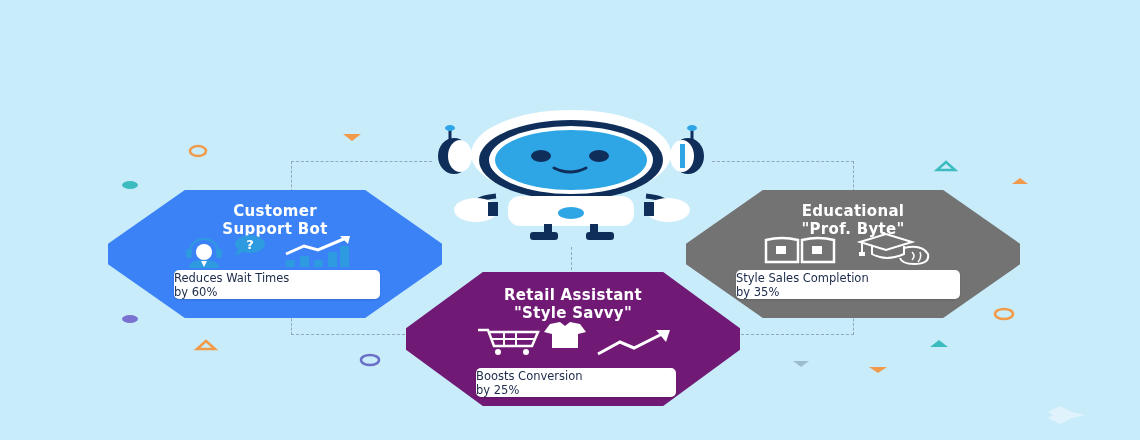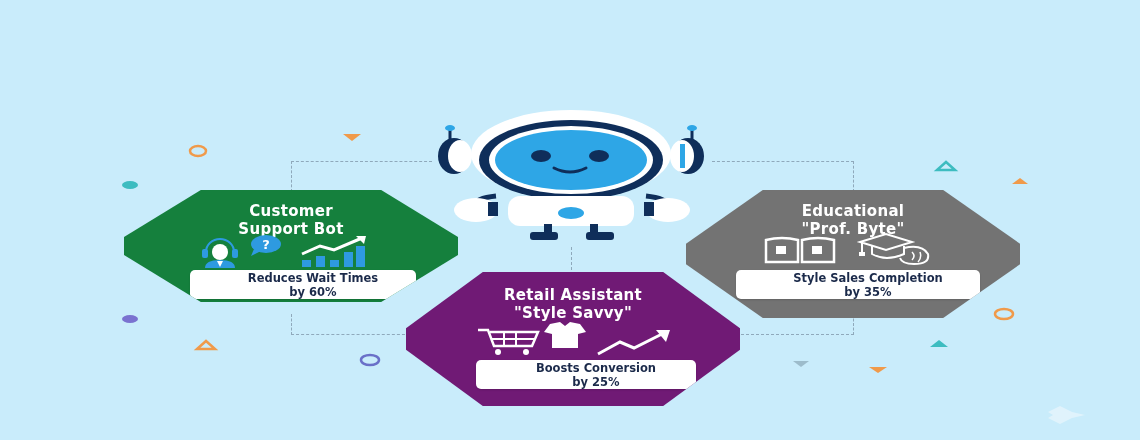--- a/index.html
+++ b/index.html
@@ -12,24 +12,24 @@
   .connector { position:absolute; border-color:#8fa9bb; border-style:dashed; border-width:0; }
   .hex {
     position:absolute;
     clip-path: polygon(23% 0%, 77% 0%, 100% 42%, 100% 58%, 77% 100%, 23% 100%, 0% 58%, 0% 42%);
   }
   .card-title {
     position:absolute; left:0; right:0; text-align:center; color:#fff;
     font-weight:bold; font-size:15px; line-height:18px; letter-spacing:0.3px;
   }
   .stat-box {
-    position:absolute; background:#fff; border-radius:5px; text-align:center;
-    color:#1b2a4a; font-weight:bold; font-size:11.5px; line-height:14px;
+    position:absolute; background:#fff; border-radius:5px; 
+    color:#1b2a4a; font-weight:normal; font-size:11.5px; line-height:14px;
     box-shadow:0 1px 2px rgba(0,0,0,0.15);
-    display:flex; flex-direction:column; justify-content:center;padding-left:20px;
+    display:flex; flex-direction:column; justify-content:center;
   }
   .icons { position:absolute; display:flex; align-items:flex-end; }
   .deco { position:absolute; }
 </style>
 </head>
 <body>
 
 <div class="connector" style="left:291px;top:161px;width:140px;height:30px;border-top-width:1.5px;border-left-width:1.5px;"></div>
 <div class="connector" style="left:712px;top:161px;width:141px;height:30px;border-top-width:1.5px;border-right-width:1.5px;"></div>
 <div class="connector" style="left:291px;top:314px;width:118px;height:20px;border-bottom-width:1.5px;border-left-width:1.5px;"></div>
@@ -45,21 +45,21 @@
   <ellipse cx="370" cy="360" rx="9" ry="5" fill="none" stroke="#6a70c8" stroke-width="2.5"></ellipse>
   <polygon points="937,170 955,170 946,162" fill="none" stroke="#3dbcc0" stroke-width="2.5"></polygon>
   <polygon points="1012,184 1028,184 1020,178" fill="#f09a4a"></polygon>
   <ellipse cx="1004" cy="314" rx="9" ry="5" fill="none" stroke="#f09a4a" stroke-width="2.5"></ellipse>
   <polygon points="930,347 948,347 939,340" fill="#3dbcc0"></polygon>
   <polygon points="793,361 809,361 801,367" fill="#9dbccb"></polygon>
   <polygon points="869,367 887,367 878,373" fill="#f09a4a"></polygon>
   <polygon points="1060,406 1072,412 1085,415 1072,418 1060,424 1048,418 1053,415 1048,412" fill="#e0f3fc"></polygon>
 </svg>
 
-<div class="hex" style="left:124px;top:190px;width:334px;height:112px;background:#15803d;">
+<div class="hex" style="left:108px;top:190px;width:334px;height:128px;background:#3b82f6;">
   <div class="card-title" style="top:12px;">Customer</div>
   <div class="card-title" style="top:30px;">Support Bot</div>
   <div class="icons" style="left:72px;top:44px;">
     <svg width="52" height="34" viewBox="0 0 52 34">
       <path d="M10 18 A14 13 0 0 1 38 18" fill="none" stroke="#2e9ae0" stroke-width="2"></path>
       <rect x="6" y="15" width="6" height="9" rx="2" fill="#2e9ae0"></rect>
       <rect x="36" y="15" width="6" height="9" rx="2" fill="#2e9ae0"></rect>
       <circle cx="24" cy="18" r="8" fill="#fff"></circle>
       <path d="M9 34 Q9 26 24 26 Q39 26 39 34 Z" fill="#2e9ae0"></path>
       <path d="M21 27 L24 33 L27 27 Z" fill="#fff"></path>
@@ -123,21 +123,21 @@
       <circle cx="50" cy="26" r="3" fill="#fff"></circle>
     </svg>
     <svg width="46" height="30" viewBox="0 0 46 30" style="margin-bottom:6px;">
       <polygon points="8,4 18,2 23,6 28,2 38,4 44,12 36,14 36,28 10,28 10,14 2,12" fill="#fff"></polygon>
     </svg>
     <svg width="76" height="26" viewBox="0 0 76 26" style="margin-left:8px;">
       <polyline points="2,24 24,12 38,18 66,4" fill="none" stroke="#fff" stroke-width="3"></polyline>
       <polygon points="60,0 74,0 70,12" fill="#fff"></polygon>
     </svg>
   </div>
-  <div class="stat-box" style="left:70px;top:88px;width:200px;height:29px;">
+  <div class="stat-box" style="left:70px;top:96px;width:200px;height:29px;">
     <div>Boosts Conversion</div>
     <div>by 25%</div>
   </div>
 </div>
 
 <svg class="abs" width="270" height="140" viewBox="0 0 270 140" style="left:436px;top:110px;">
 
   <line x1="14" y1="20" x2="14" y2="40" stroke="#0f2e5a" stroke-width="3"></line>
   <ellipse cx="14" cy="18" rx="5" ry="3" fill="#2ea6e6"></ellipse>
   <line x1="256" y1="20" x2="256" y2="40" stroke="#0f2e5a" stroke-width="3"></line>

